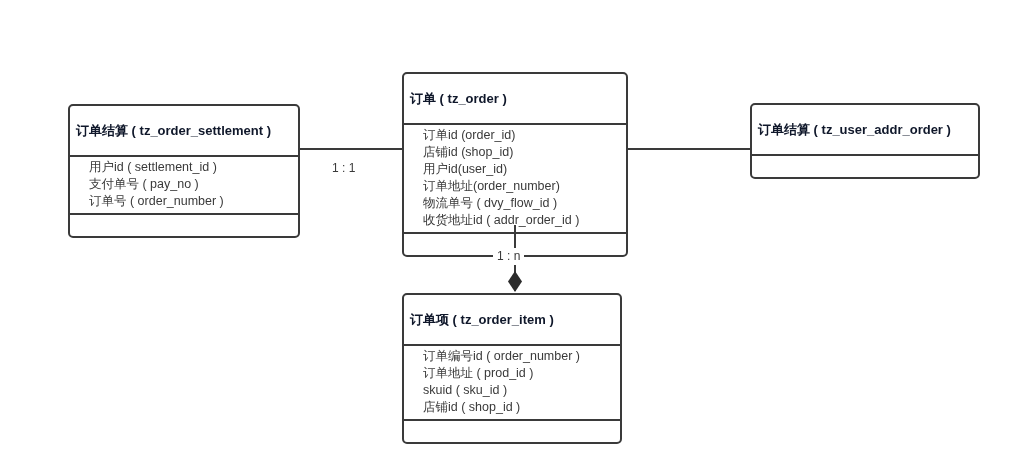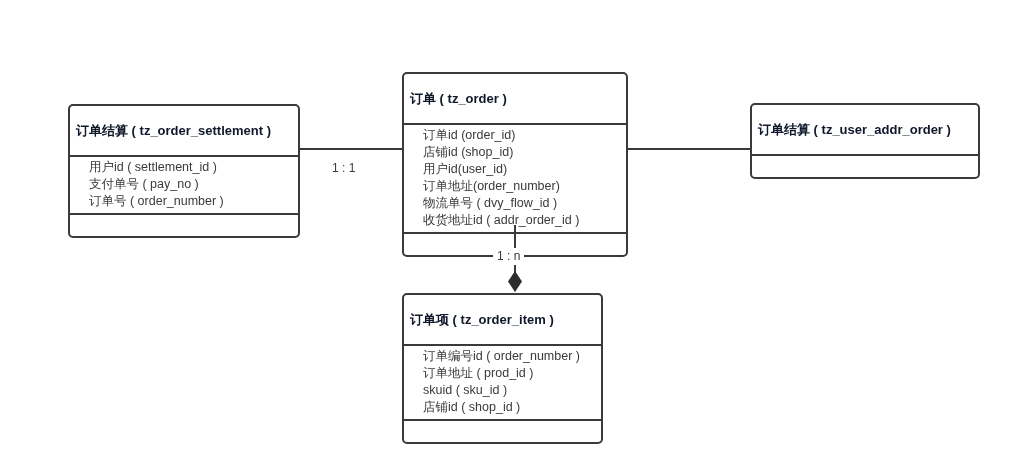--- a/index.html
+++ b/index.html
@@ -90,21 +90,21 @@
       <div>收货地址id ( addr_order_id )</div>
     </div>
     <div class="entity-footer"></div>
   </div>
 
   <div class="entity" style="left:750px; top:103px; width:230px;">
     <div class="entity-title">订单结算 ( tz_user_addr_order )</div>
     <div class="entity-footer"></div>
   </div>
 
-  <div class="entity" style="left:402px; top:293px; width:201px;">
+  <div class="entity" style="left:402px; top:293px; width:220px;">
     <div class="entity-title">订单项 ( tz_order_item )</div>
     <div class="entity-fields">
       <div>订单编号id ( order_number )</div>
       <div>订单地址 ( prod_id )</div>
       <div>skuid ( sku_id )</div>
       <div>店铺id ( shop_id )</div>
     </div>
     <div class="entity-footer"></div>
   </div>
 

